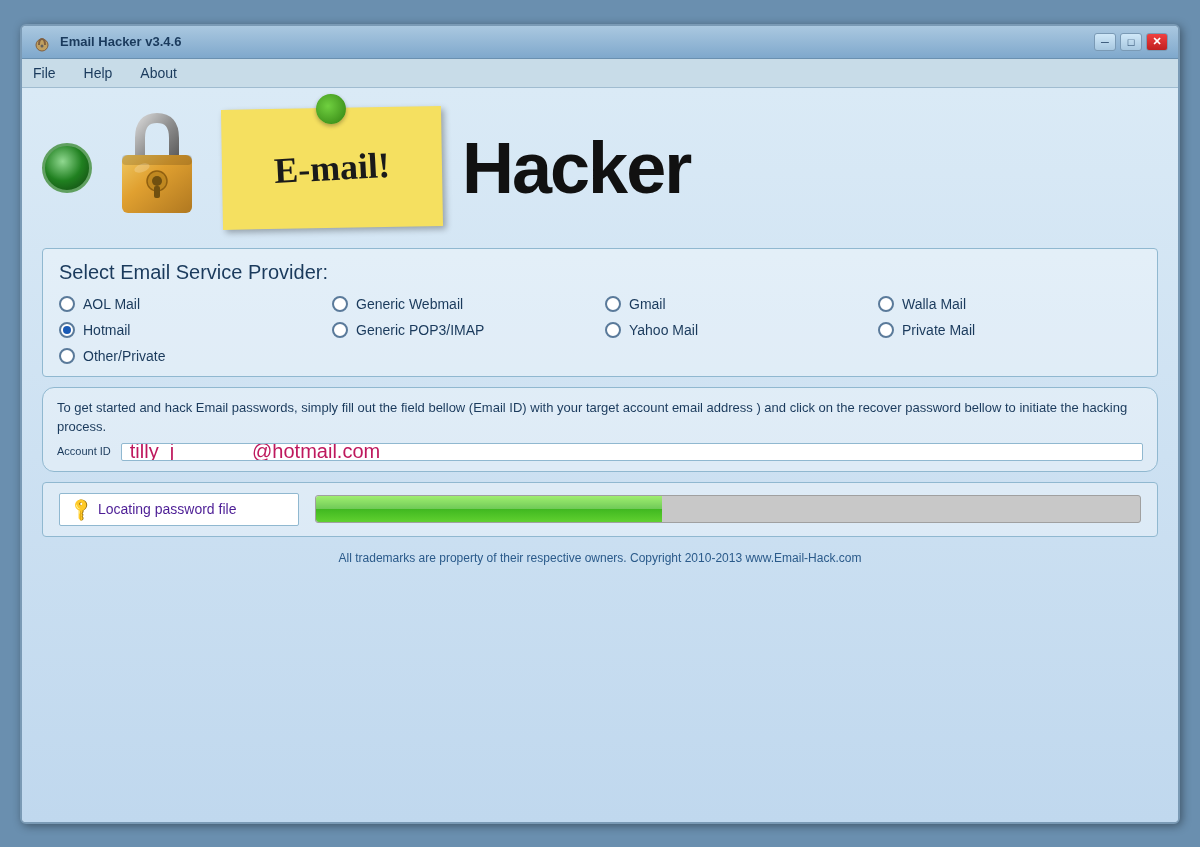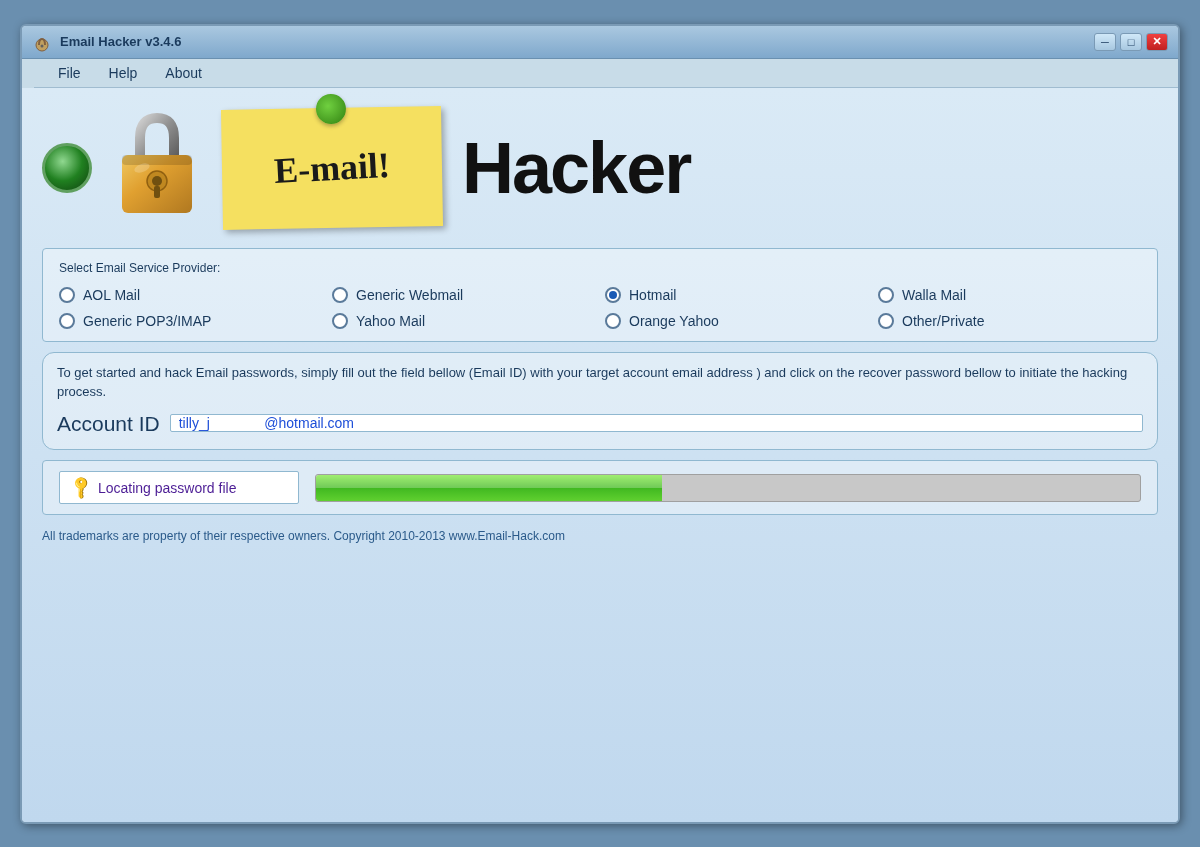--- a/index.html
+++ b/index.html
@@ -68,25 +68,24 @@
       font-size: 11px;
       font-weight: bold;
     }
 
     .tb-btn-min { background: linear-gradient(to bottom, #d0e8f8, #a8c8e0); color: #1a3a5c; }
     .tb-btn-max { background: linear-gradient(to bottom, #d0e8f8, #a8c8e0); color: #1a3a5c; }
     .tb-btn-close { background: linear-gradient(to bottom, #f04040, #c02020); color: white; }
 
     .menu-bar {
       background: #c8dce8;
-      padding: 4px 20px;
+      padding: 4px 7px;
       display: flex;
       gap: 20px;
       border-bottom: 1px solid #a0bcd0;
-      margin-left: 12px;
     }
 
     .menu-item {
       font-size: 14px;
       color: #1a3a5c;
       cursor: pointer;
       padding: 2px 4px;
     }
 
     .content-area {
@@ -164,21 +163,21 @@
     }
 
     .panel {
       background: rgba(255,255,255,0.35);
       border: 1px solid #90b8d0;
       border-radius: 4px;
       padding: 12px 16px;
     }
 
     .panel-label {
-      font-size: 12px;
+      font-size: 20px;
       color: #1a3a5c;
       margin-bottom: 12px;
     }
 
     .radio-grid {
       display: grid;
       grid-template-columns: repeat(4, 1fr);
       row-gap: 10px;
       column-gap: 10px;
     }
@@ -227,34 +226,34 @@
     }
 
     .account-row {
       display: flex;
       align-items: center;
       gap: 10px;
       margin-top: 6px;
     }
 
     .account-label {
-      font-size: 21px;
+      font-size: 11px;
       color: #1a3a5c;
       white-space: nowrap;
     }
 
     .account-input {
       flex: 1;
       height: 18px;
       background: white;
       border: 1px solid #90b8d0;
       border-radius: 2px;
       padding: 0 8px;
-      font-size: 14px;
-      color: #1d4ed8;
+      font-size: 20px;
+      color: #be185d;
       outline: none;
     }
 
     .progress-section {
       background: rgba(255,255,255,0.35);
       border: 1px solid #90b8d0;
       border-radius: 4px;
       padding: 10px 16px;
       display: flex;
       align-items: center;
@@ -303,20 +302,21 @@
       content: '';
       position: absolute;
       top: 0; left: 0; right: 0;
       height: 50%;
       background: rgba(255,255,255,0.25);
     }
 
     .footer-text {
       font-size: 12px;
       color: #2a5a8a;
+      text-align: center;
       padding: 4px 0;
     }
   </style>
 </head>
 <body>
 
 <div class="window">
 
   <div class="title-bar">
     <div class="title-bar-left">
@@ -388,39 +388,43 @@
         <div class="radio-item">
           <div class="radio-circle"></div>
           <span class="radio-label">AOL Mail</span>
         </div>
         <div class="radio-item">
           <div class="radio-circle"></div>
           <span class="radio-label">Generic Webmail</span>
         </div>
 
         <div class="radio-item">
+          <div class="radio-circle"></div>
+          <span class="radio-label">Gmail</span>
+        </div>
+        <div class="radio-item">
+          <div class="radio-circle"></div>
+          <span class="radio-label">Walla Mail</span>
+        </div>
+        <div class="radio-item">
           <div class="radio-circle selected"></div>
           <span class="radio-label">Hotmail</span>
         </div>
         <div class="radio-item">
           <div class="radio-circle"></div>
-          <span class="radio-label">Walla Mail</span>
-        </div>
-        <div class="radio-item">
-          <div class="radio-circle"></div>
           <span class="radio-label">Generic POP3/IMAP</span>
         </div>
 
         <div class="radio-item">
           <div class="radio-circle"></div>
           <span class="radio-label">Yahoo Mail</span>
         </div>
         <div class="radio-item">
           <div class="radio-circle"></div>
-          <span class="radio-label">Orange Yahoo</span>
+          <span class="radio-label">Private Mail</span>
         </div>
         <div class="radio-item">
           <div class="radio-circle"></div>
           <span class="radio-label">Other/Private</span>
         </div>
       </div>
     </div>
 
     <div class="info-panel">
       <div>To get started and hack Email passwords, simply fill out the field bellow (Email ID) with your target account email address ) and click on the recover password bellow to initiate the hacking process.</div>

